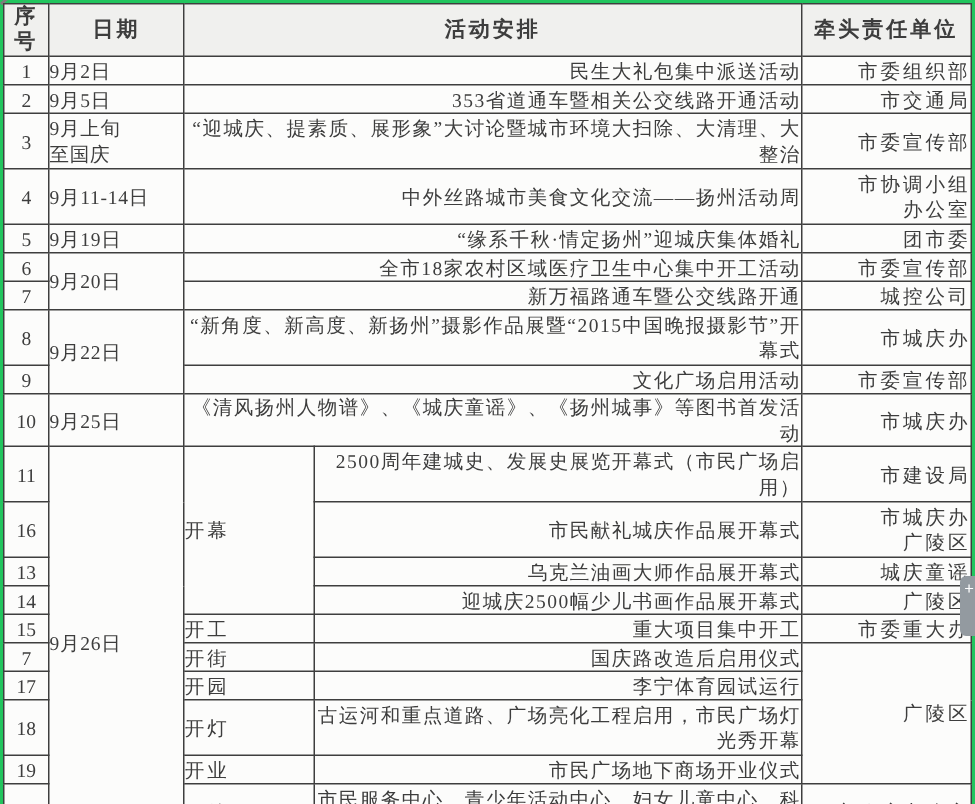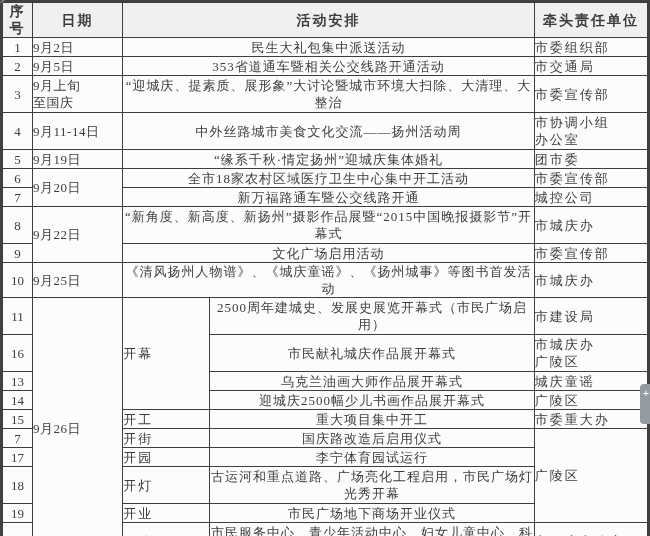--- a/index.html
+++ b/index.html
@@ -3,21 +3,21 @@
 <meta charset="utf-8">
 <style>
   html,body{margin:0;padding:0;}
   body{
     font-family:"Liberation Serif","DejaVu Serif",serif;
     background:#ffffff;
   }
   #screen{
     position:relative;
     width:650px;height:536px;
-    background:#404040;
+    background:#22c55e;
     overflow:hidden;
   }
   table.sched{
     position:absolute;left:2px;top:2px;
     width:646px;
     border-collapse:collapse;
     table-layout:fixed;
     background:#fcfcfb;
   }
   table.sched td,table.sched th{
@@ -36,22 +36,22 @@
     text-align:center;
     letter-spacing:2px;
     background:#f0f0ee;
     height:23px;
   }
   tr.h1{height:19px;}
   tr.h2{height:37px;}
   td.c-no{text-align:center;}
   td.c-date{letter-spacing:0.5px;}
   td.c-cat{text-align:left;letter-spacing:2px;}
-  td.c-act{text-align:center;padding-left:6px;padding-right:6px;letter-spacing:1px;margin-left:44px;}
-  td.c-unit{text-align:left;letter-spacing:2px;}
+  td.c-act{text-align:right;padding-left:6px;padding-right:6px;letter-spacing:1px;margin-left:44px;}
+  td.c-unit{text-align:right;letter-spacing:2px;}
   
   #corner-mark{
     position:absolute;left:0px;top:2px;
     width:11px;height:2px;
     background:#7d7d7d;
     transform:rotate(-42deg);
     transform-origin:left top;
   }
   
   #side-tab{

